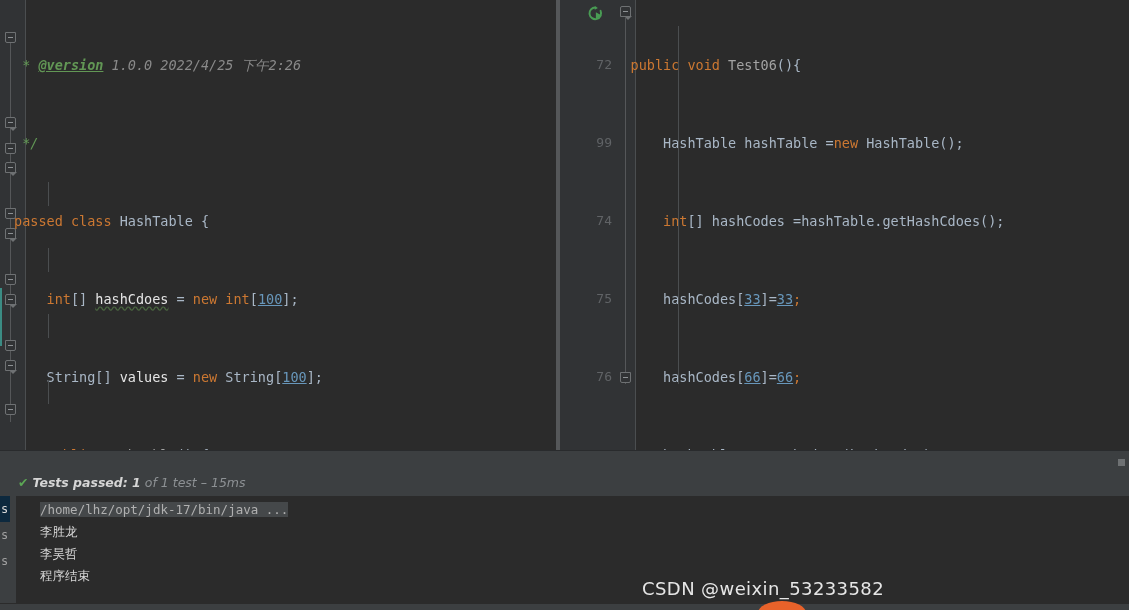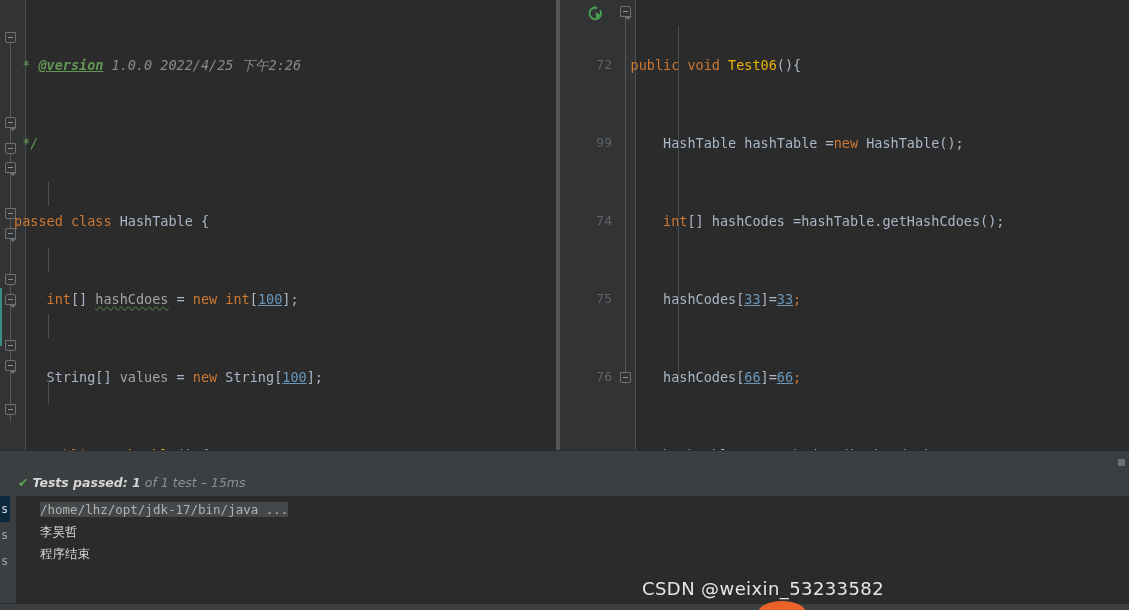--- a/index.html
+++ b/index.html
@@ -51,26 +51,26 @@
 
   .lineno {
     position: absolute; left: 0; width: 52px; text-align: right;
     color: #606366; font-size: 13px; line-height: 26px;
     font-family: "DejaVu Sans Mono", monospace;
   }
 
   
   .kw   { color: #cc7832; }
   .txt  { color: #a9b7c6; }
-  .fld  { color: #a3a3a3; text-align: center; }
+  .fld  { color: #e5e5e5; text-align: center; }
   .num  { color: #6897bb; text-decoration: underline; }
   .cmt  { color: #629755; font-style: italic; }
   .cmtt { color: #8a8a8a; font-style: italic; }
   .tag  { color: #629755; font-style: italic; text-decoration: underline; font-weight: bold; }
-  .mth  { color: #eab308; }
+  .mth  { color: #a3a3a3; }
   .squig {
     text-decoration: underline; text-decoration-style: wavy;
     text-decoration-color: #49663f; text-underline-offset: 2px;
   }
 
   
   .fold {
     position: absolute; width: 11px; height: 11px; left: 5px;
     border: 1px solid #6e7173; background: #313335;
   }
@@ -267,20 +267,21 @@
       <div class="tt-row"></div>
       <div class="tt-row sel">s</div>
       <div class="tt-row">s</div>
       <div class="tt-row">s</div>
     </div>
 
     <div class="test-status"><span class="check">✔</span><span>Tests passed: 1</span><span class="dim"> of 1 test – 15ms</span></div>
 
     <div class="console">
       <div class="c-line"><span class="c-cmd">/home/lhz/opt/jdk-17/bin/java ...</span></div>
+      <div class="c-line">李胜龙</div>
       <div class="c-line">李昊哲</div>
       <div class="c-line">程序结束</div>
     </div>
   </div>
 
   <div class="statusbar"></div>
 
   <div class="wm-swoosh"></div>
   <div class="watermark">CSDN @weixin_53233582</div>
 

